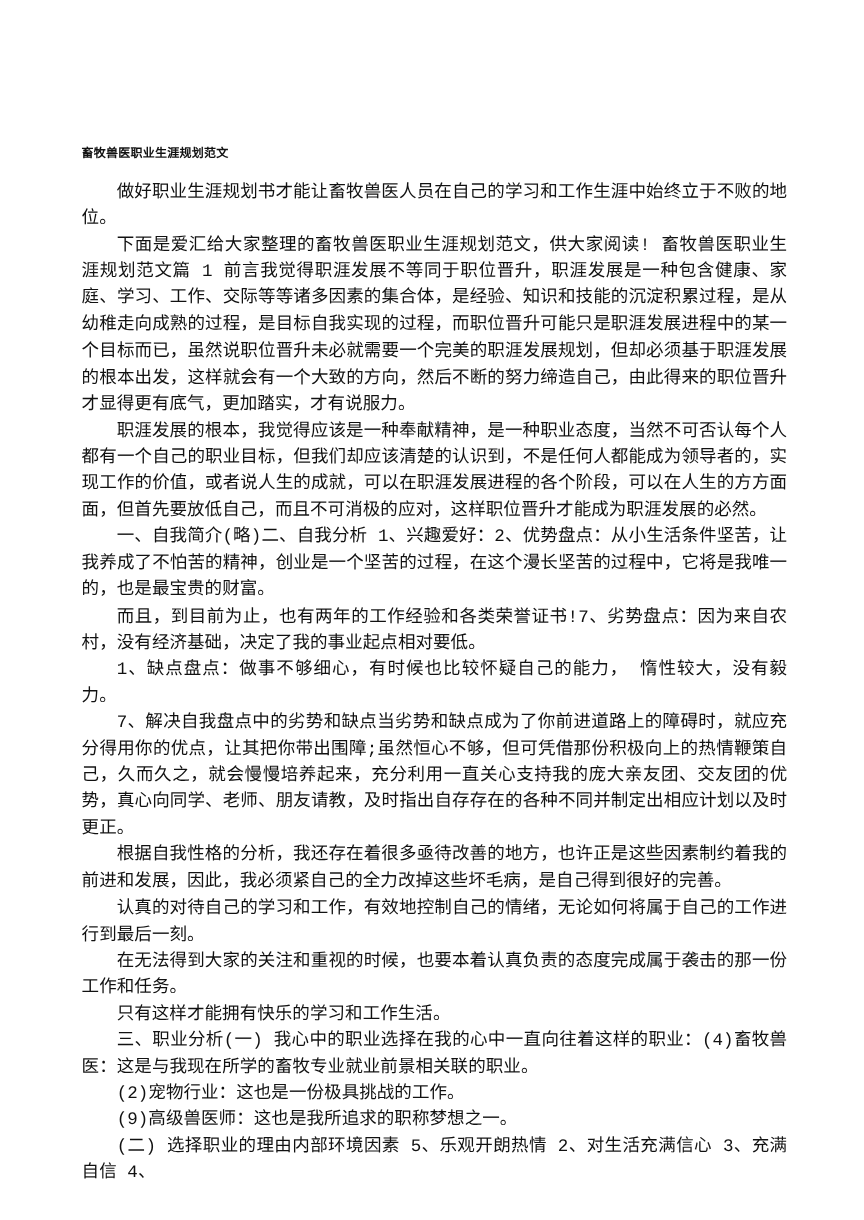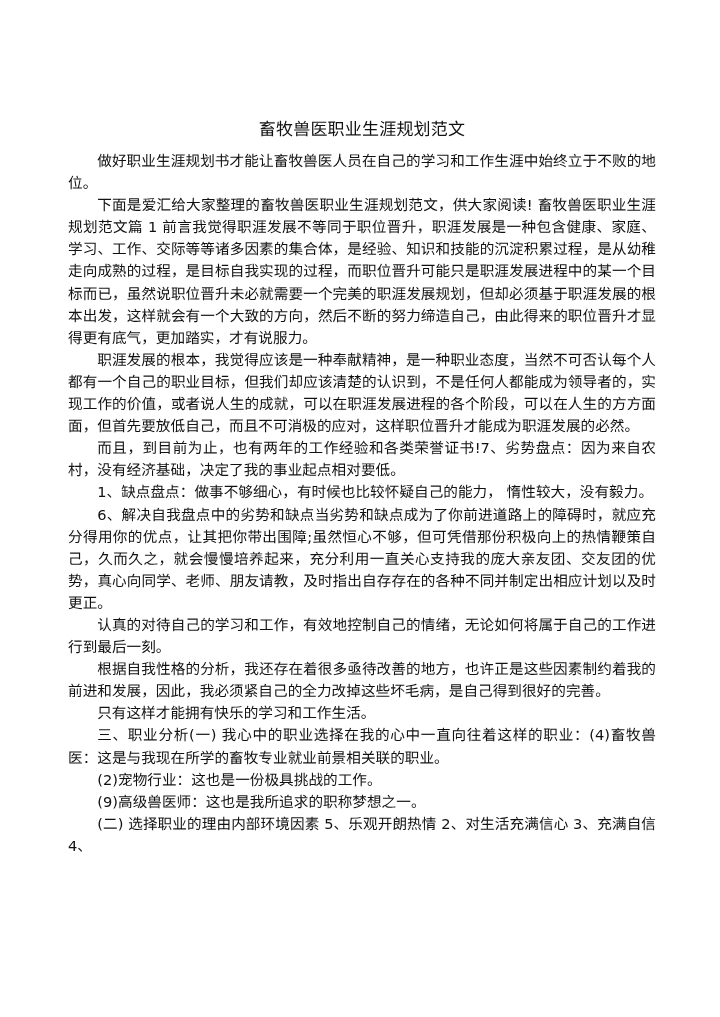--- a/index.html
+++ b/index.html
@@ -22,54 +22,57 @@
     background: #ffffff;
     box-sizing: border-box;
   }
   .doc-body {
     position: absolute;
     left: 68px;
     top: 118px;
     width: 588px;
   }
   .doc-title {
-    font-size: 17px;
+    font-size: 10px;
     line-height: 22px;
-    text-align: center;
-    font-weight: 400;
+    text-align: left;
+    font-weight: 700;
     margin: 0 0 10px 0;
     letter-spacing: 0.2px;
   }
   .para {
     font-size: 14.6px;
     line-height: 22.1px;
     margin: 0;
     text-align: justify;
     text-justify: inter-ideograph;
     text-indent: 2em;
     word-break: break-all;
     letter-spacing: 0.05px;
+    font-family: Liberation Mono, monospace;
   }
   .para + .para {
     margin-top: 0;
   }
 </style>
 </head>
 <body>
 
 <div class="page">
   <div class="doc-body">
     <h1 class="doc-title">畜牧兽医职业生涯规划范文</h1>
     <p class="para">做好职业生涯规划书才能让畜牧兽医人员在自己的学习和工作生涯中始终立于不败的地位。</p>
     <p class="para">下面是爱汇给大家整理的畜牧兽医职业生涯规划范文，供大家阅读! 畜牧兽医职业生涯规划范文篇 1 前言我觉得职涯发展不等同于职位晋升，职涯发展是一种包含健康、家庭、学习、工作、交际等等诸多因素的集合体，是经验、知识和技能的沉淀积累过程，是从幼稚走向成熟的过程，是目标自我实现的过程，而职位晋升可能只是职涯发展进程中的某一个目标而已，虽然说职位晋升未必就需要一个完美的职涯发展规划，但却必须基于职涯发展的根本出发，这样就会有一个大致的方向，然后不断的努力缔造自己，由此得来的职位晋升才显得更有底气，更加踏实，才有说服力。</p>
     <p class="para">职涯发展的根本，我觉得应该是一种奉献精神，是一种职业态度，当然不可否认每个人都有一个自己的职业目标，但我们却应该清楚的认识到，不是任何人都能成为领导者的，实现工作的价值，或者说人生的成就，可以在职涯发展进程的各个阶段，可以在人生的方方面面，但首先要放低自己，而且不可消极的应对，这样职位晋升才能成为职涯发展的必然。</p>
+    <p class="para">一、自我简介(略)二、自我分析 1、兴趣爱好：2、优势盘点：从小生活条件坚苦，让我养成了不怕苦的精神，创业是一个坚苦的过程，在这个漫长坚苦的过程中，它将是我唯一的，也是最宝贵的财富。</p>
     <p class="para">而且，到目前为止，也有两年的工作经验和各类荣誉证书!7、劣势盘点：因为来自农村，没有经济基础，决定了我的事业起点相对要低。</p>
     <p class="para">1、缺点盘点：做事不够细心，有时候也比较怀疑自己的能力， 惰性较大，没有毅力。</p>
-    <p class="para">6、解决自我盘点中的劣势和缺点当劣势和缺点成为了你前进道路上的障碍时，就应充分得用你的优点，让其把你带出围障;虽然恒心不够，但可凭借那份积极向上的热情鞭策自己，久而久之，就会慢慢培养起来，充分利用一直关心支持我的庞大亲友团、交友团的优势，真心向同学、老师、朋友请教，及时指出自存存在的各种不同并制定出相应计划以及时更正。</p>
+    <p class="para">7、解决自我盘点中的劣势和缺点当劣势和缺点成为了你前进道路上的障碍时，就应充分得用你的优点，让其把你带出围障;虽然恒心不够，但可凭借那份积极向上的热情鞭策自己，久而久之，就会慢慢培养起来，充分利用一直关心支持我的庞大亲友团、交友团的优势，真心向同学、老师、朋友请教，及时指出自存存在的各种不同并制定出相应计划以及时更正。</p>
+    <p class="para">根据自我性格的分析，我还存在着很多亟待改善的地方，也许正是这些因素制约着我的前进和发展，因此，我必须紧自己的全力改掉这些坏毛病，是自己得到很好的完善。</p>
     <p class="para">认真的对待自己的学习和工作，有效地控制自己的情绪，无论如何将属于自己的工作进行到最后一刻。</p>
-    <p class="para">根据自我性格的分析，我还存在着很多亟待改善的地方，也许正是这些因素制约着我的前进和发展，因此，我必须紧自己的全力改掉这些坏毛病，是自己得到很好的完善。</p>
+    <p class="para">在无法得到大家的关注和重视的时候，也要本着认真负责的态度完成属于袭击的那一份工作和任务。</p>
     <p class="para">只有这样才能拥有快乐的学习和工作生活。</p>
     <p class="para">三、职业分析(一) 我心中的职业选择在我的心中一直向往着这样的职业：(4)畜牧兽医：这是与我现在所学的畜牧专业就业前景相关联的职业。</p>
     <p class="para">(2)宠物行业：这也是一份极具挑战的工作。</p>
     <p class="para">(9)高级兽医师：这也是我所追求的职称梦想之一。</p>
     <p class="para">(二) 选择职业的理由内部环境因素 5、乐观开朗热情 2、对生活充满信心 3、充满自信 4、</p>
   </div>
 </div>
 
 </body></html>

